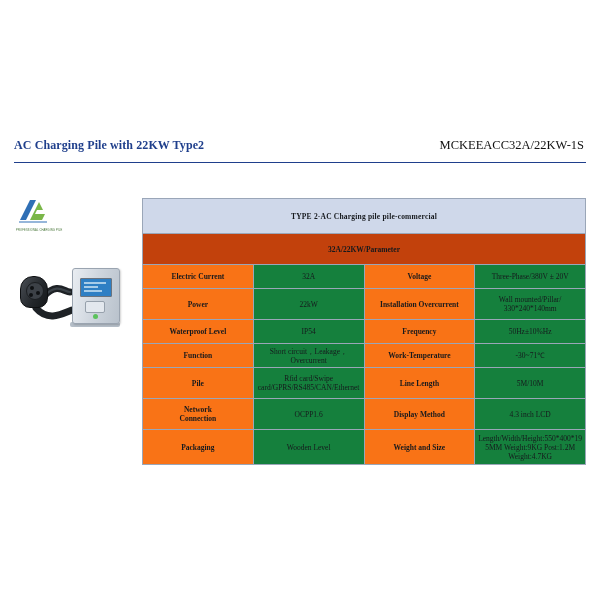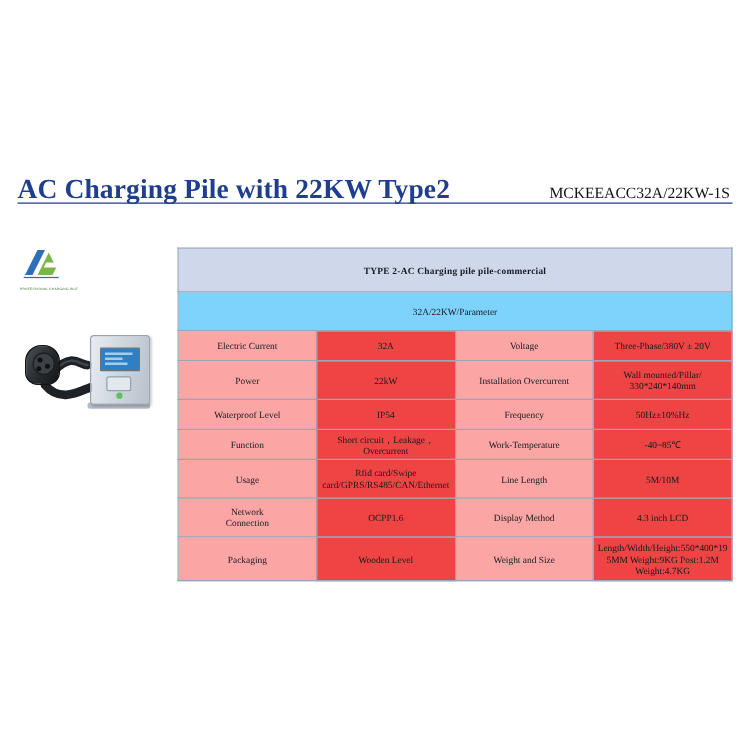--- a/index.html
+++ b/index.html
@@ -26,21 +26,21 @@
     left: 14px;
     top: 138px;
     width: 572px;
     display: flex;
     align-items: baseline;
     justify-content: space-between;
   }
   .header-title {
     font-family: "Liberation Serif", serif;
     font-weight: bold;
-    font-size: 22px;
+    font-size: 12px;
     color: #1f3f8c;
     letter-spacing: 0.1px;
     white-space: nowrap;
   }
   .header-model {
     font-family: "Liberation Serif", serif;
     font-size: 12.5px;
     color: #111111;
     white-space: nowrap;
     padding-right: 2px;
@@ -200,33 +200,33 @@
     line-height: 1.2;
   }
   td.title-cell {
     background: #cfd8ea;
     font-weight: bold;
     font-size: 9px;
     height: 30px;
     letter-spacing: 0.2px;
   }
   td.sub-cell {
-    background: #7dd3fc;
-    font-weight: normal;
+    background: #c2410c;
+    font-weight: bold;
     font-size: 9px;
     height: 26px;
   }
   td.label {
-    background: #fca5a5;
-    font-weight: normal;
+    background: #f97316;
+    font-weight: bold;
     width: 78px;
     height: 19px;
   }
   td.value {
-    background: #ef4444;
+    background: #15803d;
     width: 144px;
   }
   .row-tall td { height: 26px; }
   .row-xtall td { height: 30px; }
 </style>
 </head>
 <body>
 
 <div class="page">
 
@@ -297,26 +297,26 @@
           <td class="label">Waterproof Level</td>
           <td class="value">IP54</td>
           <td class="label">Frequency</td>
           <td class="value">50Hz±10%Hz</td>
         </tr>
 
         <tr class="row-item">
           <td class="label">Function</td>
           <td class="value">Short circuit，Leakage，Overcurrent</td>
           <td class="label">Work-Temperature</td>
-          <td class="value">-40~85℃</td>
+          <td class="value">-30~71℃</td>
         </tr>
 
 
         <tr class="row-tall">
-          <td class="label">Usage</td>
+          <td class="label">Pile</td>
           <td class="value">Rfid card/Swipe<br>card/GPRS/RS485/CAN/Ethernet</td>
           <td class="label">Line Length</td>
           <td class="value">5M/10M</td>
         </tr>
 
         <tr class="row-tall">
           <td class="label">Network<br>Connection</td>
           <td class="value">OCPP1.6</td>
           <td class="label">Display Method</td>
           <td class="value">4.3 inch LCD</td>

